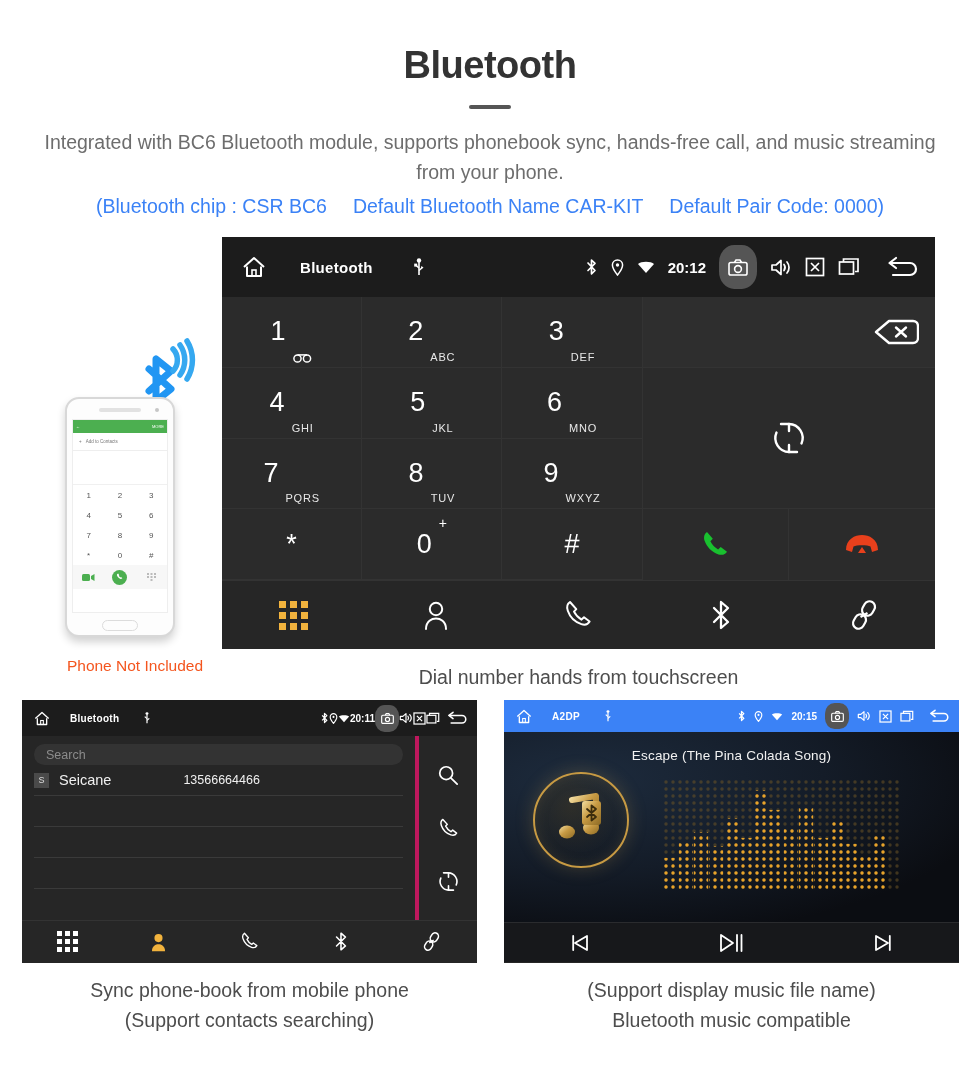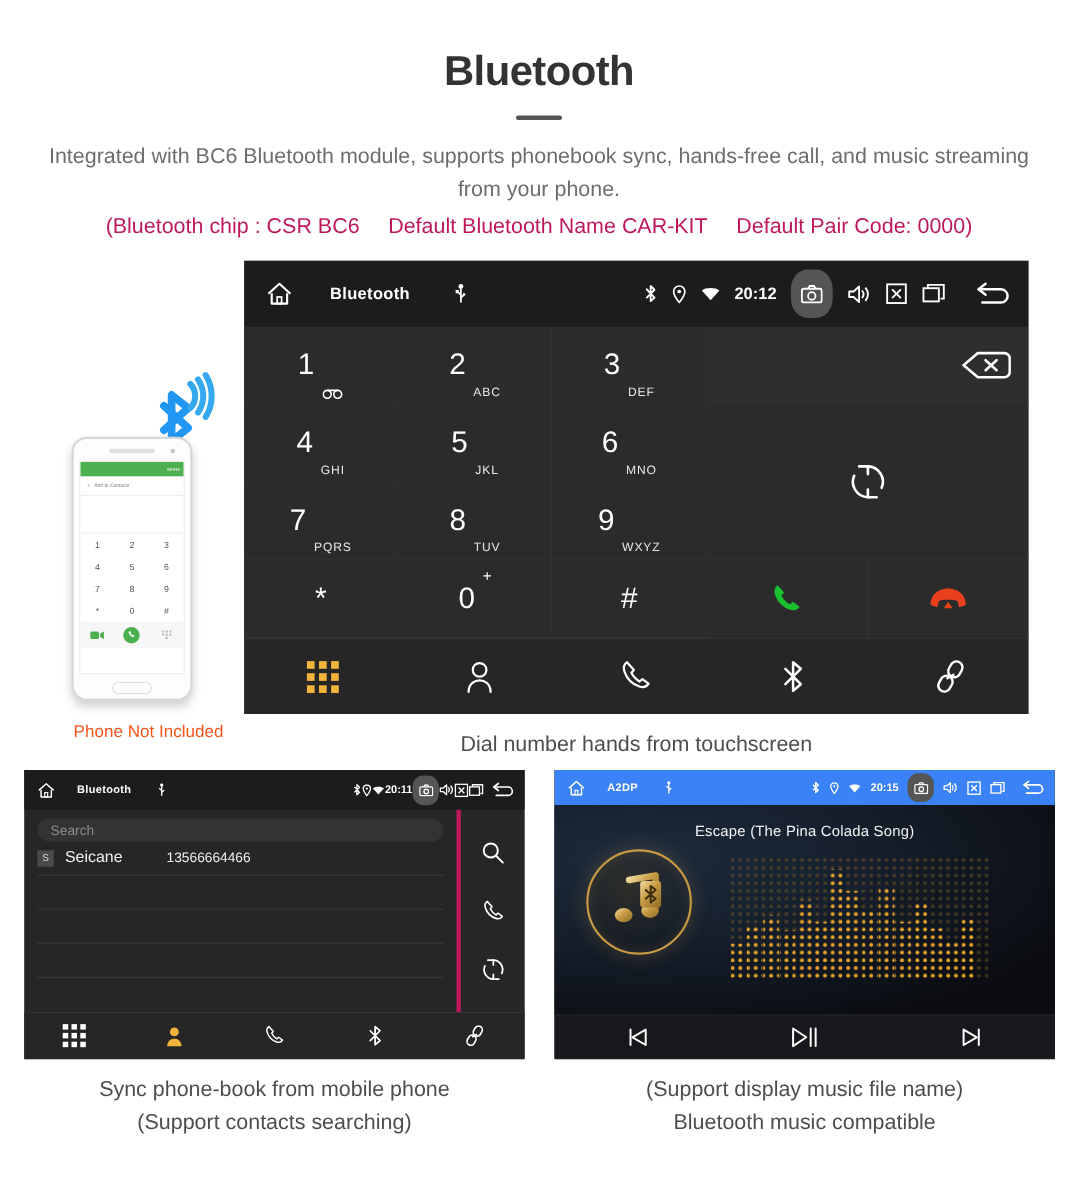--- a/index.html
+++ b/index.html
@@ -30,21 +30,21 @@
   .subtitle {
     text-align: center;
     font-size: 19.5px;
     color: #6d6d6d;
     line-height: 30px;
     margin-top: 18px;
     padding: 0 36px;
   }
   .specline {
     text-align: center;
-    color: #be185d;
+    color: #3b82f6;
     font-size: 19.5px;
     margin-top: 8px;
     display: flex;
     justify-content: center;
     gap: 26px;
     padding: 0 30px;
   }
   .specline span { white-space: nowrap; }
 
   
@@ -145,21 +145,21 @@
   .pb-body { display: flex; height: 184px; }
   .pb-list { flex: 1; border-right: 4px solid #be185d; padding: 8px 12px 0 12px; }
   .searchbar {
     height: 21px; border-radius: 11px; background: #333;
     display: flex; align-items: center; padding: 0 12px;
     color: #8c8c8c; font-size: 12.5px;
   }
   .pb-row { height: 31px; display: flex; align-items: center; border-bottom: 1px solid #3a3a3a; }
   .pb-avatar { width: 15px; height: 15px; background: #4a4a4a; color: #ddd; font-size: 9px; display: flex; align-items: center; justify-content: center; margin-right: 10px; }
   .pb-name { color: #f0f0f0; font-size: 14.5px; }
-  .pb-phone { color: #f0f0f0; font-size: 12.5px; margin-left: 40px; }
+  .pb-phone { color: #f0f0f0; font-size: 12.5px; margin-left: 72px; }
   .pb-empty { height: 31px; border-bottom: 1px solid #3a3a3a; }
   .pb-rail { width: 58px; display: flex; flex-direction: column; align-items: center; justify-content: space-around; padding: 12px 0; }
   #phonebook-panel .navbar { height: 42px; }
 
   
   #music-panel { left: 504px; top: 700px; width: 455px; height: 263px; }
   #music-panel .statusbar { height: 32px; padding: 0 8px 0 12px; font-size: 10px; background: #3b82f6; }
   #music-panel .sb-title { margin-left: 20px; }
   #music-panel .sb-usb { margin-left: 24px; }
   #music-panel .sb-right { gap: 8px; }

